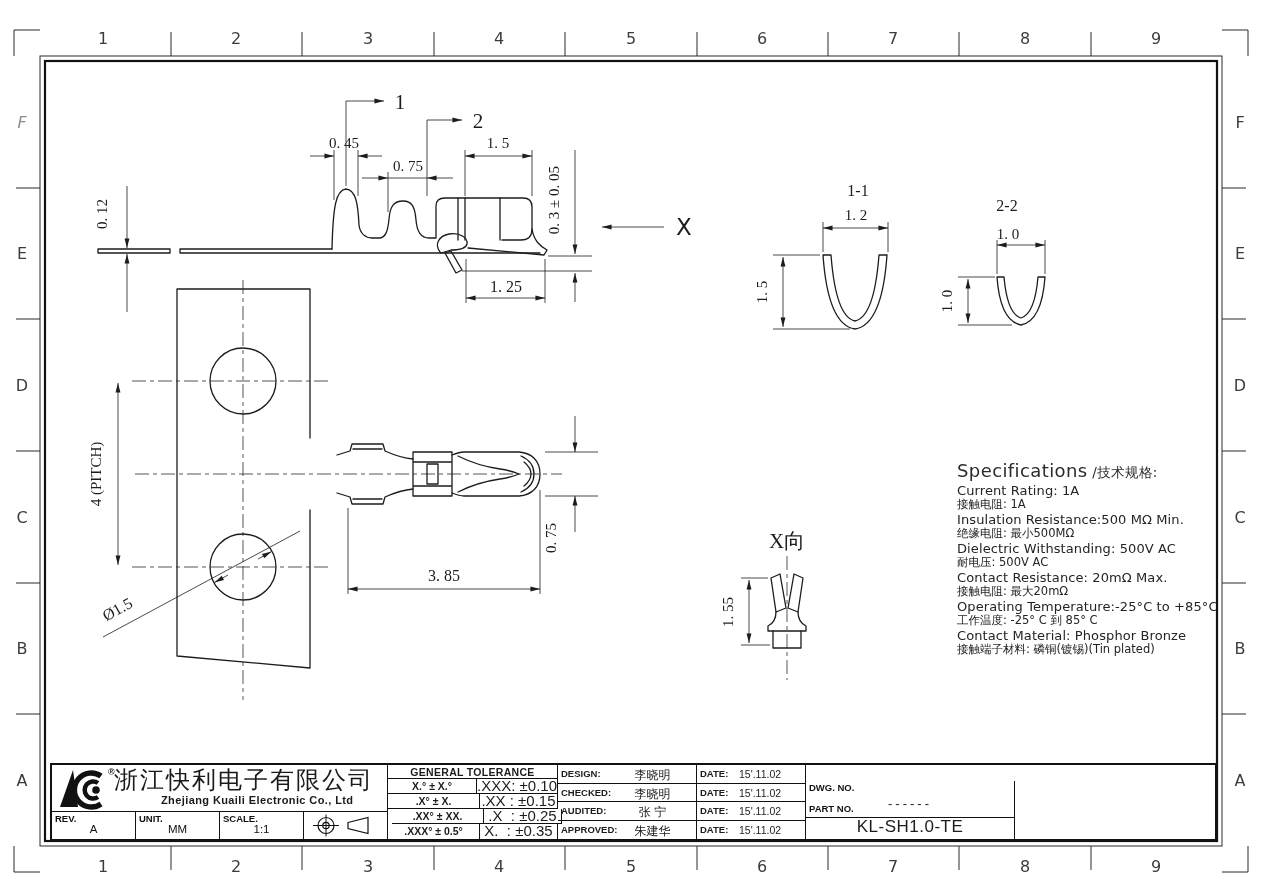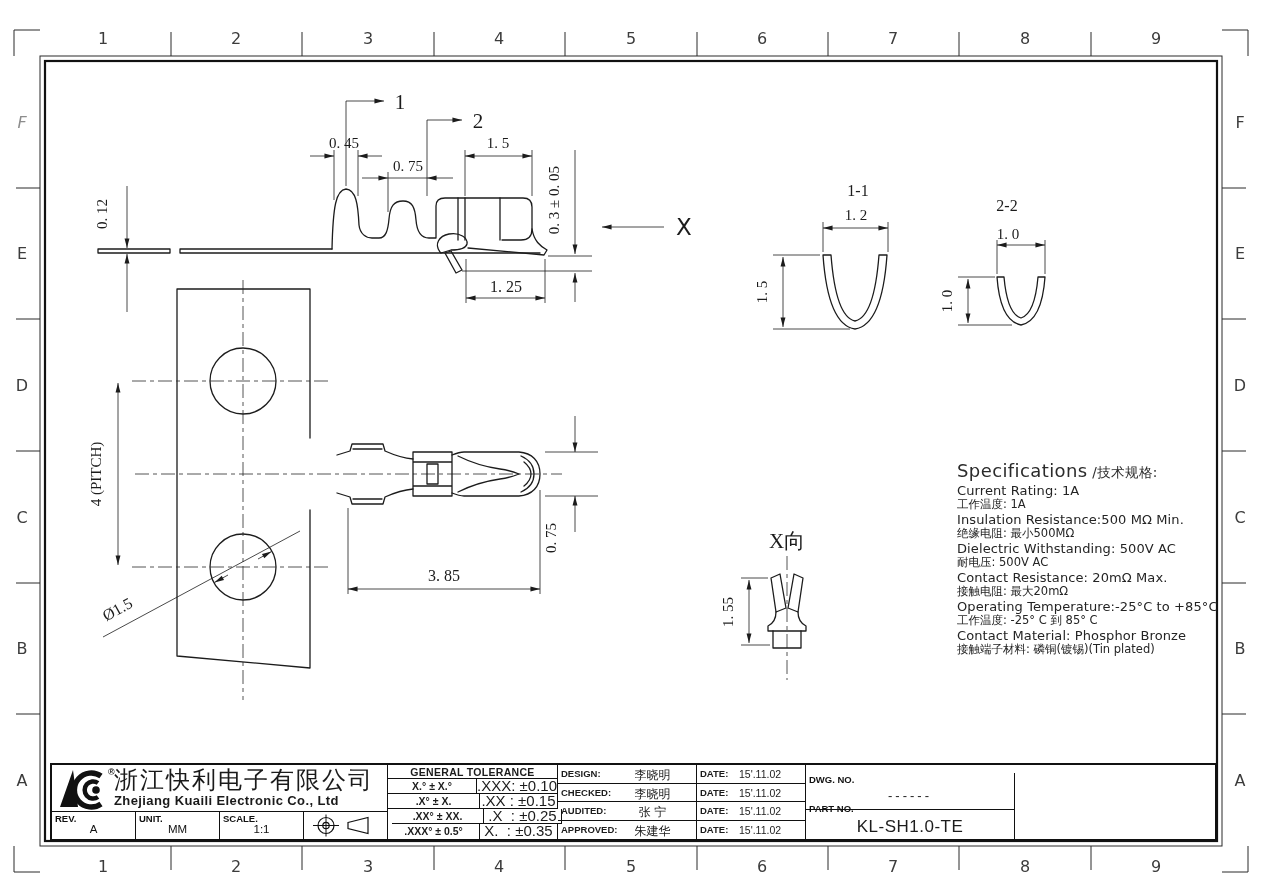--- a/index.html
+++ b/index.html
@@ -27,21 +27,21 @@
   .spec-zh{font-size:11.5px;line-height:13px;}
   .mats{margin-top:12px;}
   
   .tb{position:absolute;left:50px;top:763px;width:1167px;height:78px;border:2px solid #111;box-sizing:border-box;background:#fff;}
   .tc{position:absolute;box-sizing:border-box;}
   .br{border-right:1.4px solid #111;}
   .bb{border-bottom:1.4px solid #111;}
   .lab{position:absolute;left:3px;top:1px;font-size:9.5px;font-weight:bold;color:#111;letter-spacing:0;}
   .company{display:flex;align-items:center;padding-left:4px;}
   .cn-name{font-family:"Liberation Serif",serif;font-size:24px;letter-spacing:2px;color:#1a1a1a;line-height:25px;white-space:nowrap;}
-  .en-name{font-size:13px;font-weight:bold;letter-spacing:.4px;color:#1a1a1a;line-height:15px;white-space:nowrap;}
+  .en-name{font-size:11px;font-weight:bold;letter-spacing:.4px;color:#1a1a1a;line-height:15px;white-space:nowrap;margin-left:47px;}
   .reg{position:absolute;left:56px;top:2px;font-size:9px;font-weight:bold;}
   .cell-val{position:absolute;left:0;right:0;top:11px;text-align:center;font-size:11.5px;color:#111;}
   .tol-head{text-align:center;font-size:10.5px;font-weight:bold;line-height:14px;letter-spacing:.3px;}
   .tol-row{display:flex;}
   .tol-range{width:92px;text-align:center;font-size:10.5px;font-weight:bold;line-height:14.5px;box-sizing:border-box;}
   .tol-val{flex:1;text-align:center;font-size:15px;line-height:14.5px;white-space:pre;}
   .ap-label{position:absolute;left:3px;top:3px;font-size:9.5px;font-weight:bold;}
   .ap-name{position:absolute;left:55px;right:4px;top:2px;text-align:center;font-size:12px;}
   .date-val{position:absolute;left:42px;top:3px;font-size:10.5px;}
   .no-val{position:absolute;left:0;right:0;top:15px;text-align:center;font-size:17px;letter-spacing:.5px;}
@@ -272,21 +272,21 @@
       <line x1="749" y1="580" x2="749" y2="643" marker-start="url(#ah)" marker-end="url(#ah)"></line>
     </g>
     <text class="dt" transform="rotate(-90 733 612)" x="733" y="612" text-anchor="middle">1. 55</text>
   </g>
 </svg>
 
 <div class="specs">
   <div class="spec-title"><span>Specifications</span><span class="zh"> /技术规格:</span></div>
   <div class="spec-item">
     <div class="spec-en">Current Rating: 1A</div>
-    <div class="spec-zh">工作温度: 1A</div>
+    <div class="spec-zh">接触电阻: 1A</div>
   </div>
   <div class="spec-item">
     <div class="spec-en">Insulation Resistance:500 MΩ Min.</div>
     <div class="spec-zh">绝缘电阻: 最小500MΩ</div>
   </div>
   <div class="spec-item">
     <div class="spec-en">Dielectric Withstanding: 500V AC</div>
     <div class="spec-zh">耐电压: 500V AC</div>
   </div>
   <div class="spec-item">
@@ -385,21 +385,21 @@
   </div>
   <div class="tc br" style="left:506px;top:55.5px;width:139px;height:18.5px;">
     <span class="ap-label">APPROVED:</span>
     <span class="ap-name">朱建华</span>
   </div>
   <div class="tc br" style="left:645px;top:55.5px;width:109px;height:18.5px;">
     <span class="ap-label">DATE:</span>
     <span class="date-val">15'.11.02</span>
   </div>
 
-  <div class="tc br bb" style="left:754px;top:8px;width:209px;height:37px;">
+  <div class="tc br bb" style="left:754px;top:16px;width:209px;height:37px;">
     <span class="lab">DWG. NO.</span>
     <div class="no-val dash-val">------</div>
   </div>
   <div class="tc br" style="left:754px;top:37px;width:209px;height:37px;">
     <span class="lab">PART NO.</span>
     <div class="no-val">KL-SH1.0-TE</div>
   </div>
 
 </div>
 

